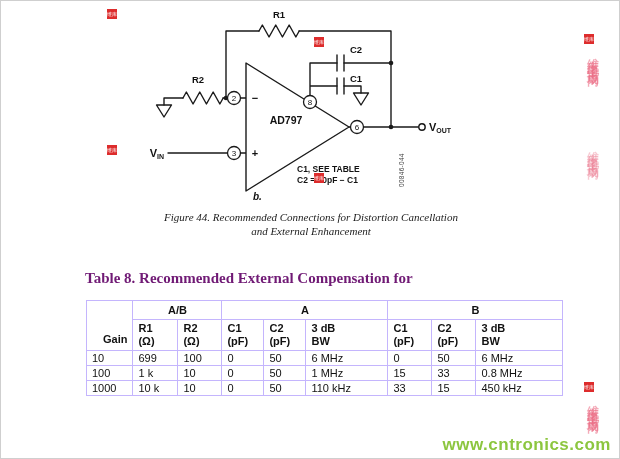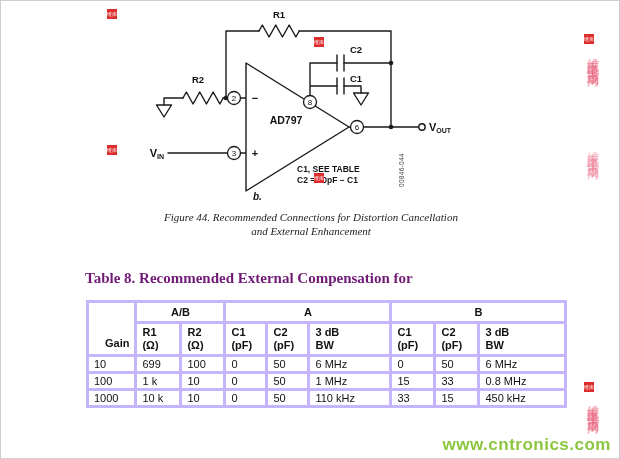--- a/index.html
+++ b/index.html
@@ -19,21 +19,21 @@
     position:absolute;top:253px;left:84px;
     font-family:"Liberation Serif",serif;font-weight:bold;
     font-size:15px;line-height:20px;color:#701a75;margin-top:14px;
   }
   .comp-table{
     position:absolute;top:299px;left:85px;
     border-collapse:collapse;font-size:11px;color:#111;
     background:#fff;
   }
   .comp-table th,.comp-table td{
-    border:3px solid #c4b5fd;padding:2px 5px;text-align:left;
+    border:1px solid #c4b5fd;padding:2px 5px;text-align:left;
     vertical-align:bottom;white-space:nowrap;
   }
   .comp-table thead th{font-weight:bold;line-height:13px;}
   .comp-table .group-th{text-align:center;height:14px;vertical-align:middle;}
   .comp-table .corner{vertical-align:bottom;padding-bottom:4px;padding-left:16px;}
   .comp-table tbody td{height:14px;padding:0 5px;vertical-align:middle;}
 
   
   .wm-tile{
     position:absolute;width:10px;height:10px;background:#dd2c2c;

